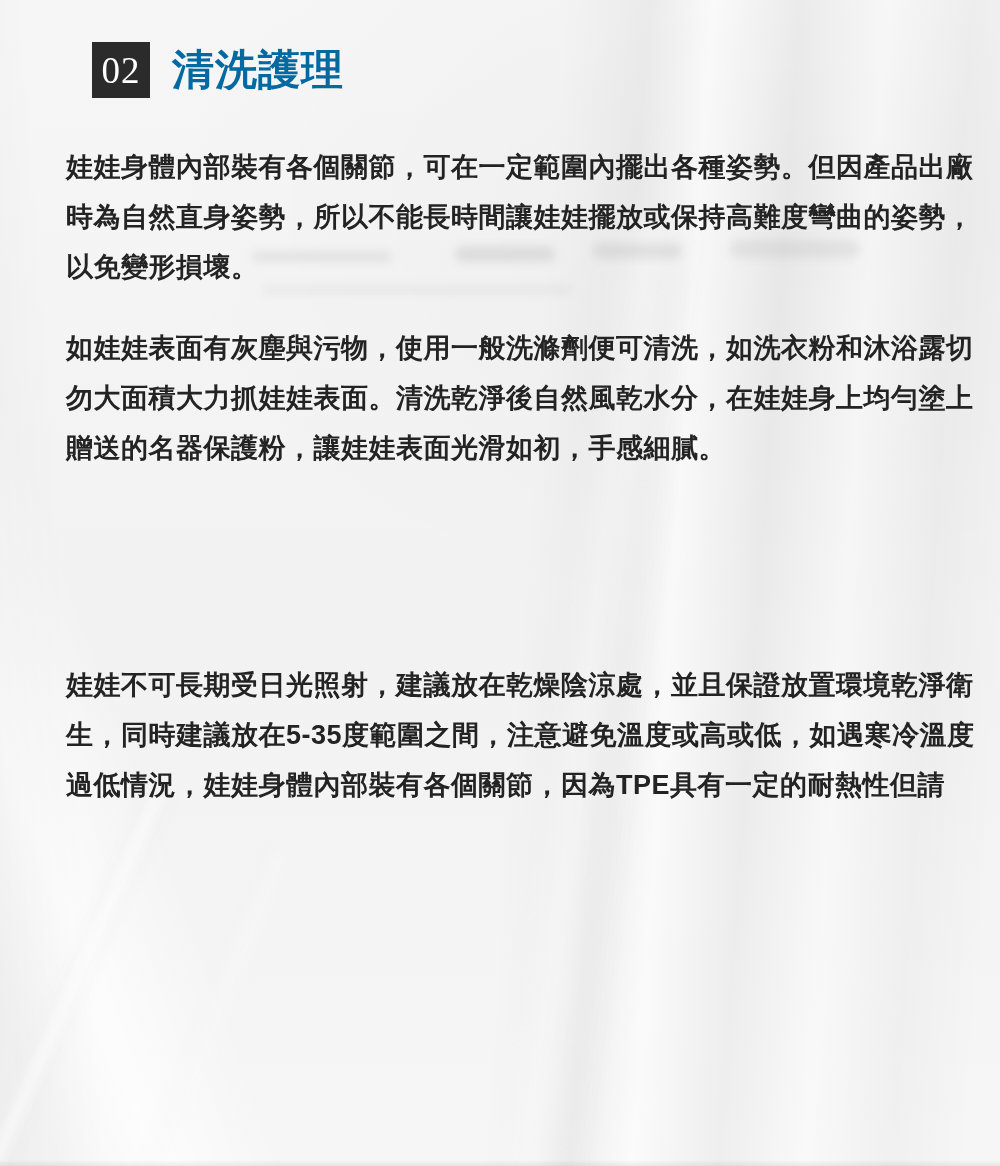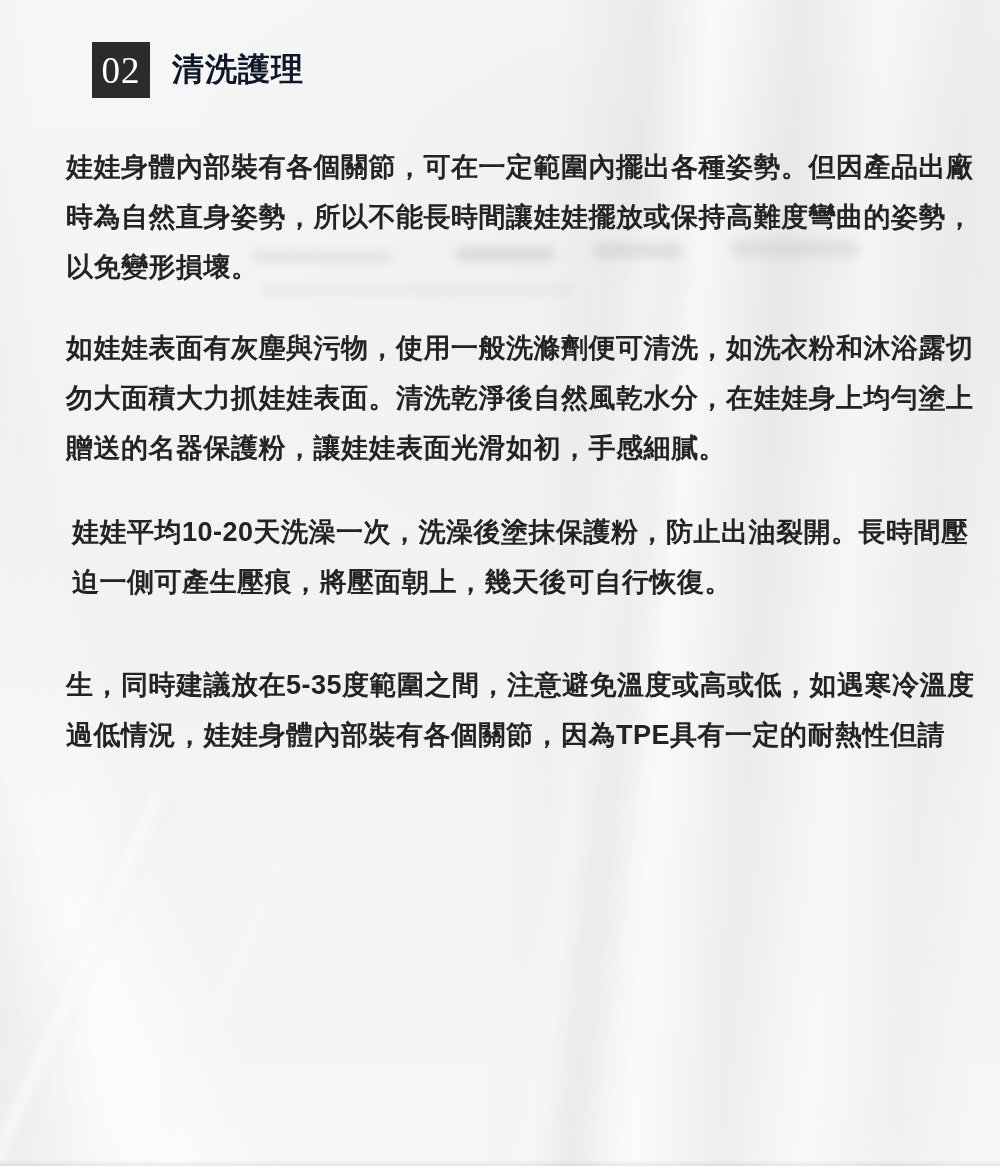--- a/index.html
+++ b/index.html
@@ -92,23 +92,23 @@
     flex: none;
   }
   .badge-number {
     font-family: "Liberation Serif", "DejaVu Serif", serif;
     font-size: 37px;
     color: #ffffff;
     letter-spacing: 1px;
   }
   .title {
     margin: 0 16px 0 22px;
-    font-size: 32px;
+    font-size: 42px;
     font-weight: 800;
-    color: #0f172a;
+    color: #0369a1;
     letter-spacing: 1px;
     white-space: nowrap;
   }
 
   .para { position: absolute; }
   .line {
     height: 50px;
     line-height: 50px;
     font-size: 27px;
     font-weight: 700;
@@ -151,23 +151,20 @@
     <div class="line">時為自然直身姿勢，所以不能長時間讓娃娃擺放或保持高難度彎曲的姿勢，</div>
     <div class="line">以免變形損壞。</div>
   </div>
 
   <div class="para p2">
     <div class="line">如娃娃表面有灰塵與污物，使用一般洗滌劑便可清洗，如洗衣粉和沐浴露切</div>
     <div class="line">勿大面積大力抓娃娃表面。清洗乾淨後自然風乾水分，在娃娃身上均勻塗上</div>
     <div class="line">贈送的名器保護粉，讓娃娃表面光滑如初，手感細膩。</div>
   </div>
 
-  <div class="para p3">
-    <div class="line">娃娃平均10-20天洗澡一次，洗澡後塗抹保護粉，防止出油裂開。長時間壓</div>
-    <div class="line">迫一側可產生壓痕，將壓面朝上，幾天後可自行恢復。</div>
-  </div>
 
   <div class="para p4">
+    <div class="line">娃娃不可長期受日光照射，建議放在乾燥陰涼處，並且保證放置環境乾淨衛</div>
     <div class="line">生，同時建議放在5-35度範圍之間，注意避免溫度或高或低，如遇寒冷溫度</div>
     <div class="line">過低情況，娃娃身體內部裝有各個關節，因為TPE具有一定的耐熱性但請</div>
   </div>
 
 </div>
 
 </body></html>

